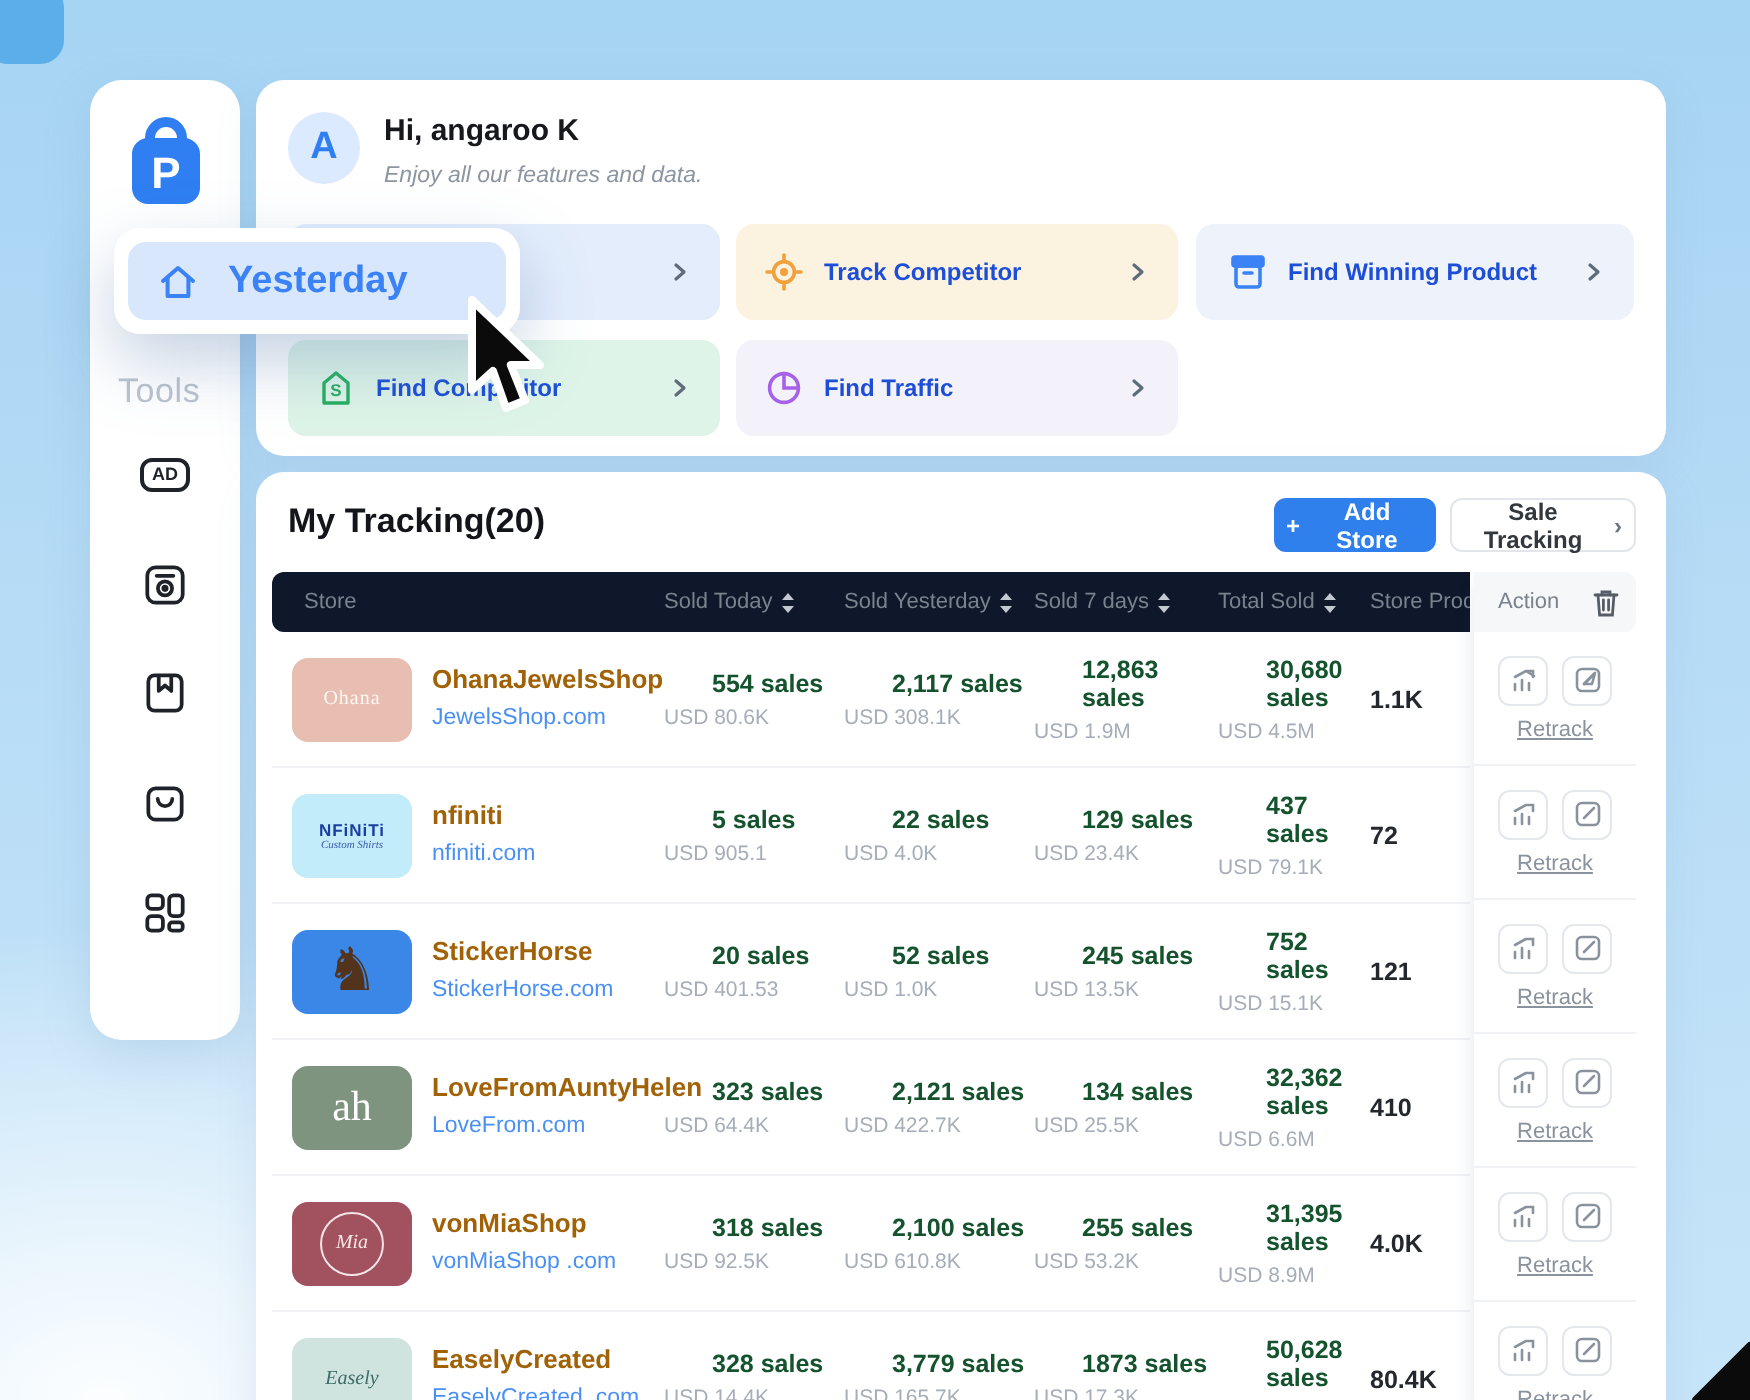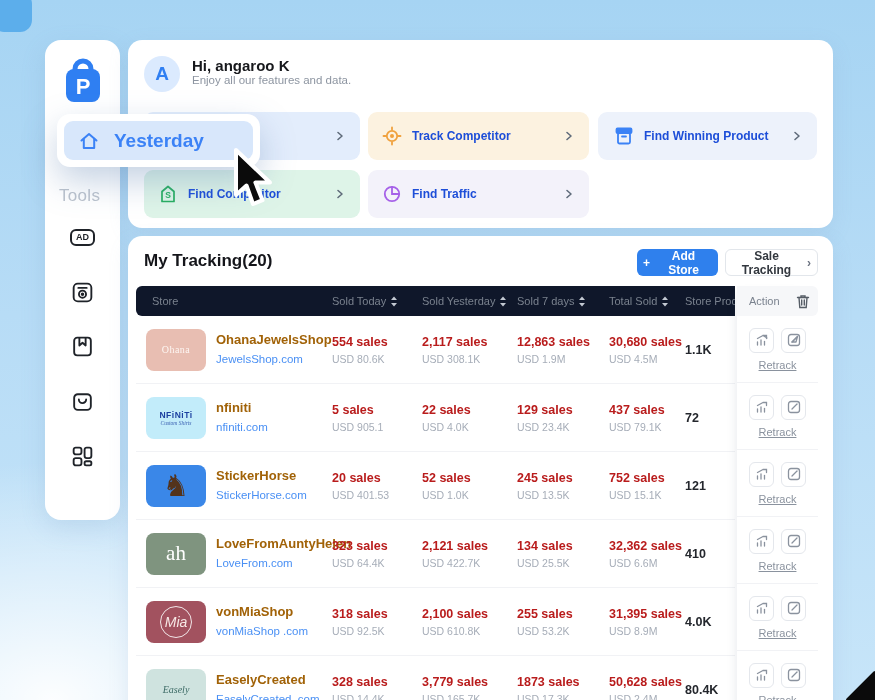--- a/index.html
+++ b/index.html
@@ -30,21 +30,21 @@
   
   .cursor{position:absolute;left:227px;top:147px;z-index:40;}
   .corner-cursor{position:absolute;right:0;bottom:0;z-index:40;}
 
   
   .header-card{position:absolute;left:128px;top:40px;width:705px;height:188px;background:#fff;border-radius:14px;
     box-shadow:0 6px 20px rgba(120,150,190,.15);}
   .avatar{position:absolute;left:16px;top:16px;width:36px;height:36px;border-radius:50%;background:#dbeafe;
     display:flex;align-items:center;justify-content:center;font-size:19px;font-weight:700;color:#2f7ff2;}
   .greet-name{position:absolute;left:64px;top:17px;font-size:15px;font-weight:700;color:#17181c;}
-  .greet-sub{position:absolute;left:64px;top:34px;font-size:11.5px;color:#8d95a1;}
+  .greet-sub{position:absolute;left:64px;top:42px;font-size:11.5px;color:#8d95a1;font-style:italic;}
   .feature{position:absolute;height:48px;border-radius:9px;display:flex;align-items:center;cursor:pointer;
     padding:0 14px;box-sizing:border-box;gap:10px;}
   .f0{left:16px;top:72px;width:216px}
   .f1{left:240px;top:72px;width:221px}
   .f2{left:470px;top:72px;width:219px}
   .f3{left:16px;top:130px;width:216px}
   .f4{left:240px;top:130px;width:221px}
   .feature .flabel{font-size:12px;font-weight:600;color:#1d4ed8;flex:1;}
   .chev{flex:none;}
 
@@ -67,26 +67,26 @@
   .trow{display:flex;height:67px;border-bottom:1px solid #f1f2f5;align-items:center;}
   .c-store{width:196px;display:flex;align-items:center;gap:10px;padding-left:10px;box-sizing:border-box;}
   .slogo{width:60px;height:42px;border-radius:8px;display:flex;flex-direction:column;align-items:center;justify-content:center;
     overflow:hidden;flex:none;text-align:center;}
   .slogo .lg-main{font-family:"Liberation Serif",serif;font-size:10px;letter-spacing:.5px;}
   .slogo.lg-nf .lg-main{font-family:"Liberation Sans",sans-serif;font-weight:800;font-size:8.5px;}
   .slogo .lg-sub{font-family:"Liberation Serif",serif;font-style:italic;font-size:5.5px;opacity:.85;}
   .slogo .lg-horse{font-size:30px;line-height:1;}
   .slogo .lg-ah{font-family:"Liberation Serif",serif;font-size:21px;line-height:1;}
   .slogo .lg-circle{width:30px;height:30px;border:1px solid rgba(255,255,255,.85);border-radius:50%;
-    display:flex;align-items:center;justify-content:center;font-family:Liberation Sans, sans-serif;font-style:italic;font-size:14px;}
+    display:flex;align-items:center;justify-content:center;font-family:Liberation Serif, serif;font-style:italic;font-size:10px;}
   .slogo .lg-script{font-family:"Liberation Serif",serif;font-style:italic;font-size:10px;}
   .sname{font-size:13px;font-weight:700;color:#a16207;line-height:1.25;}
   .sdomain{font-size:11.5px;color:#4a90f4;text-decoration:none;cursor:pointer;line-height:1.3;}
   .c-num{display:flex;flex-direction:column;justify-content:center;box-sizing:border-box;}
-  .sales{font-size:12.5px;font-weight:700;color:#b91c1c;}
+  .sales{font-size:12.5px;font-weight:700;color:#14532d;margin-left:24px;}
   .usd{font-size:10.5px;color:#a6adb8;margin-top:4px;}
   .c-prod{font-size:12.5px;font-weight:700;color:#24272d;box-sizing:border-box;}
 
   .action-panel{position:absolute;left:609px;top:50px;width:81px;background:#fff;box-shadow:-8px 0 10px -8px rgba(40,60,90,.12);}
   .ahead{display:flex;height:30px;background:#f6f7f9;border-radius:0 6px 6px 0;align-items:center;justify-content:space-between;
     padding:0 8px 0 12px;box-sizing:border-box;font-size:11px;color:#7a828e;}
   .trash-btn{background:none;border:none;padding:0;cursor:pointer;display:flex;color:#565d66;}
   .arow{height:67px;border-bottom:1px solid #f1f2f5;display:flex;flex-direction:column;align-items:center;justify-content:center;gap:6px;box-sizing:border-box;}
   .abtns{display:flex;gap:7px;}
   .abtn{width:25px;height:25px;border:1px solid #e4e7ec;background:#fff;border-radius:6px;cursor:pointer;

